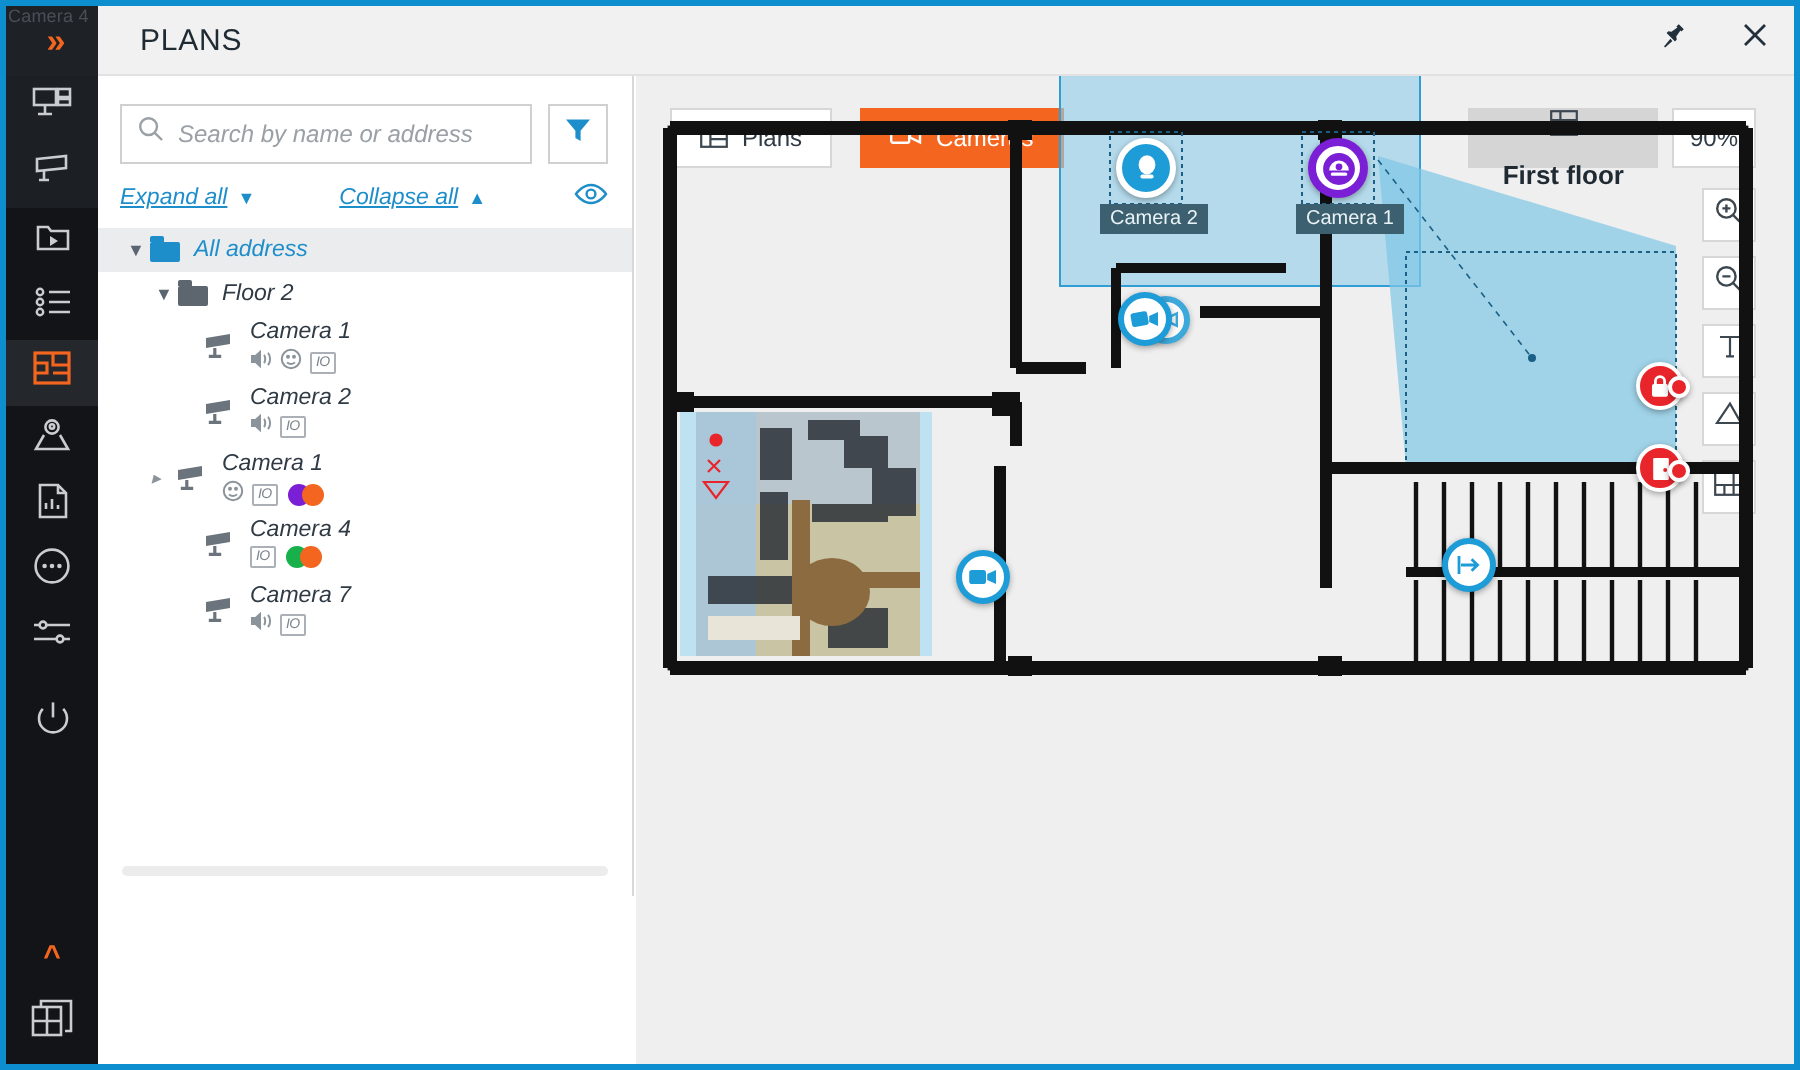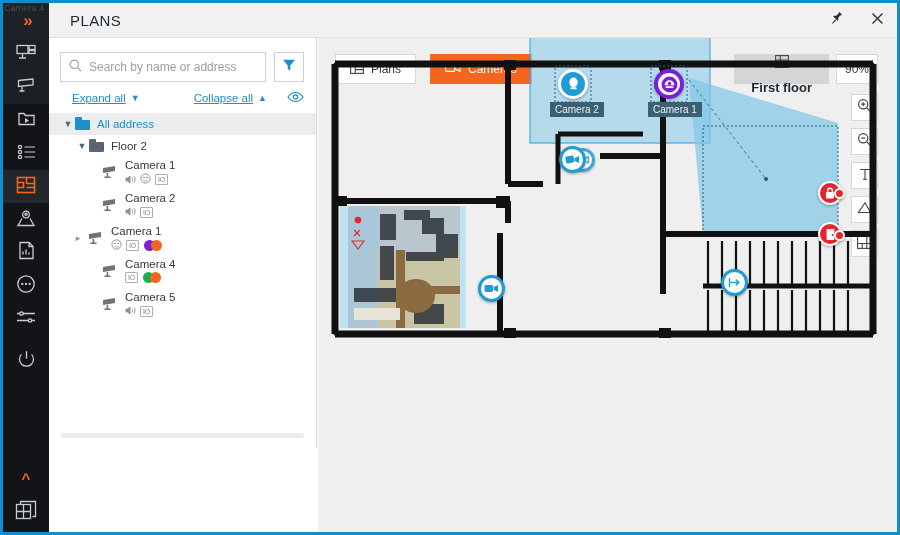--- a/index.html
+++ b/index.html
@@ -70,38 +70,39 @@
     display: flex; align-items: center; justify-content: center;
     color: #22303c;
   }
 
   
   .panel {
     position: absolute; left: 46px; top: 35px;
     width: 268px; height: 410px;
     background: #ffffff;
     border-right: 1px solid #d8d8d8;
+    font-style: italic;
   }
   .search-row { display: flex; align-items: center; padding: 14px 12px 0 11px; gap: 8px; }
   .search-box {
     flex: 1; height: 30px;
     border: 1px solid #d0d0d0; background: #fff;
     display: flex; align-items: center; gap: 7px; padding: 0 8px;
   }
   .search-ph { font-size: 12px; color: #9aa0a6; }
   .filter-btn {
     width: 30px; height: 30px; border: 1px solid #d0d0d0;
     display: flex; align-items: center; justify-content: center; background: #fff;
   }
   .links-row {
     display: flex; align-items: center;
     padding: 9px 12px 0 11px;
     font-size: 11.5px;
   }
-  .lnk { color: #1e8ecb; text-decoration: underline; cursor: pointer; margin-left: 12px; }
+  .lnk { color: #1e8ecb; text-decoration: underline; cursor: pointer; }
   .lnk-grp { display: flex; align-items: center; gap: 5px; }
   .arr { color: #1e8ecb; font-size: 9px; }
   .eye-wrap { margin-left: auto; display: flex; align-items: center; }
 
   .tree { margin-top: 8px; font-size: 11.5px; }
   .trow { display: flex; align-items: center; height: 22px; padding-left: 12px; }
   .trow.sel { background: #ebeced; }
   .twist { width: 14px; color: #5b6570; font-size: 9px; display: flex; justify-content: center; }
   .tlabel { color: #2f3a44; }
   .tlabel.blue { color: #1e8ecb; }
@@ -489,21 +490,21 @@
 
       <div class="cam-item" style="padding-left:36px">
         <span class="cam-twist empty"></span>
         <span class="cam-ico">
           <svg width="20" height="14" viewBox="0 0 20 14" fill="#6b747d">
               <path d="M1 3 13 1v5L1 8z"></path>
               <path d="M4.6 8h1.6v3.4h2.4V13H2.4v-1.6h2.2z"></path>
             </svg>
         </span>
         <span class="cam-body">
-          <span class="cam-name">Camera 5</span>
+          <span class="cam-name">Camera 7</span>
           <span class="cam-badges">
             <span>
               <svg width="11" height="9" viewBox="0 0 11 9" fill="none" stroke="#8b939b" stroke-width="1">
                   <path d="M1 3h1.8L5 1v7L2.8 6H1z" fill="#8b939b"></path>
                   <path d="M7 2.5c.8.9.8 3.1 0 4M9 1.4c1.4 1.6 1.4 4.6 0 6.2"></path>
                 </svg>
             </span>
             <span class="badge-io">IO</span>
           </span>
         </span>

